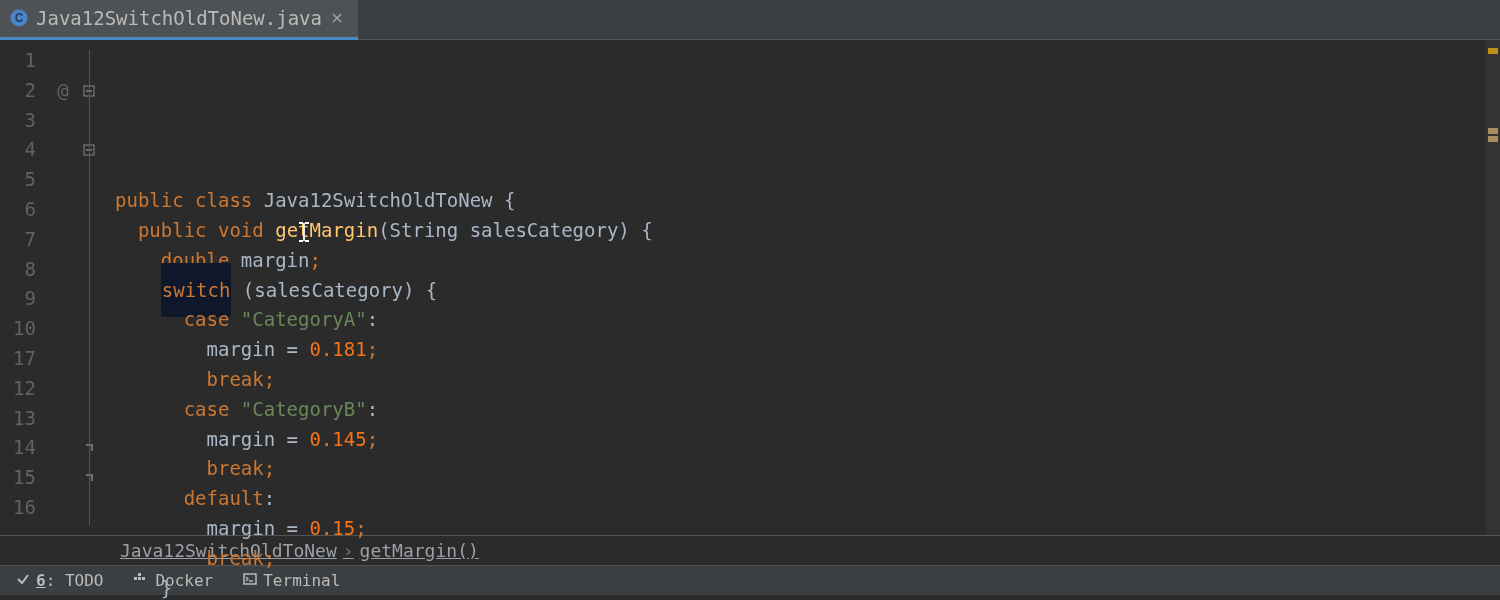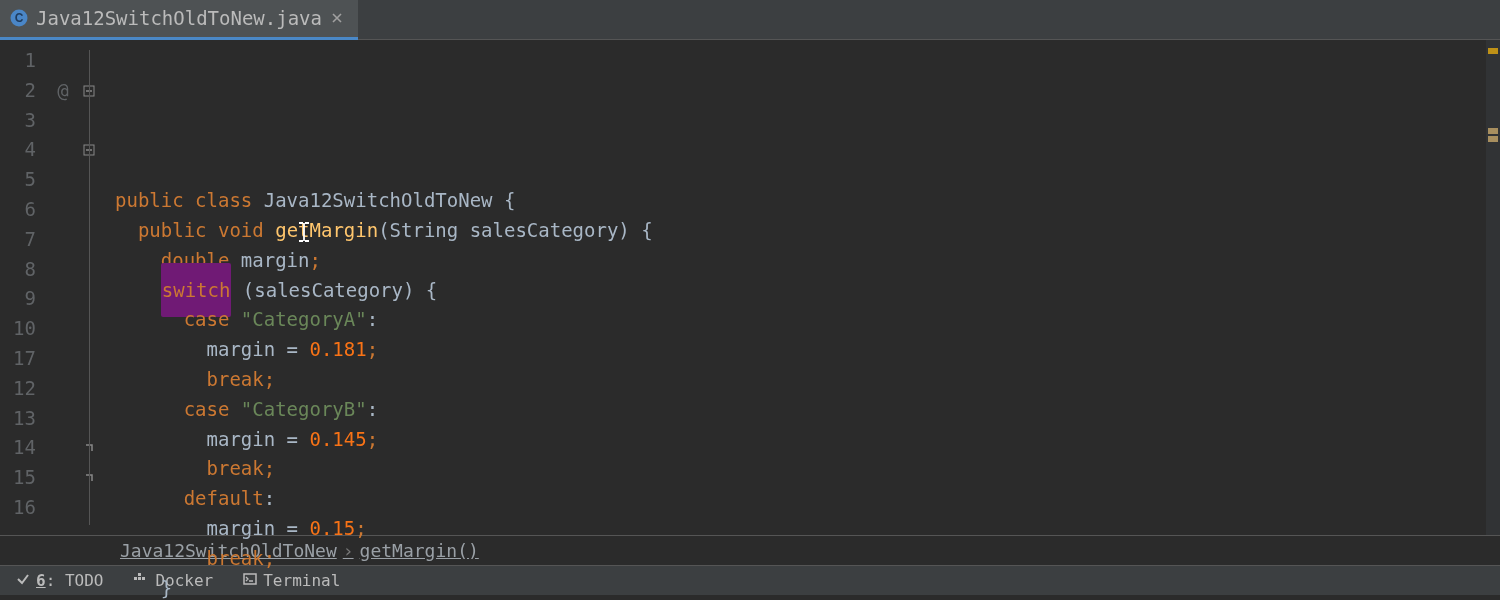--- a/index.html
+++ b/index.html
@@ -18,21 +18,21 @@
   .fold-line { position:absolute; left:50%; top:10px; bottom:10px; width:1px; background:#555; }
   .code { position:relative; padding-top:6px; line-height:29.8px; white-space:pre; flex:1; }
   .code .ln { height:29.8px; }
   .code { padding-left:15px;margin-top:21px; }
   
   .kw { color:#cc7832; }
   .fn { color:#ffc66d; }
   .st { color:#6a8759; }
   .nu { color:#f97316; }
   .id { color:#a9b7c6; }
-  .hl { background:#701a75; padding:16px 1px; border-radius:2px;}
+  .hl { background:#0f172a; padding:16px 1px; border-radius:2px;}
   .semi { color:#cc7832; }
   .current-line { position:absolute; left:0; right:0; height:29.8px; top:calc(6px + 29.8px * 3); background:#323232; z-index:-1; }
   .breadcrumb { height:30px; display:flex; align-items:center; gap:6px; color:#9aa0a6; padding-left:120px; font-size:18px; border-top:1px solid #555; padding-top:3px; padding-bottom:3px;text-decoration:underline;}
   .chev { color:#777; }
   .tool-strip { height:30px; background:#3c3f41; display:flex; gap:30px; padding-left:16px; color:#bbbbbb; font-size:16px; border-top:1px solid #555;}
   .tool-item { display:flex; align-items:center; gap:6px; }
   .badge { font-weight:bold; text-decoration:underline; }
   .right-marks { position:absolute; right:0; top:40px; width:14px; height:495px; background:#313335;  }
   .mark { position:absolute; right:2px; width:10px; height:6px; }
   .warn { background:#be9117; }

